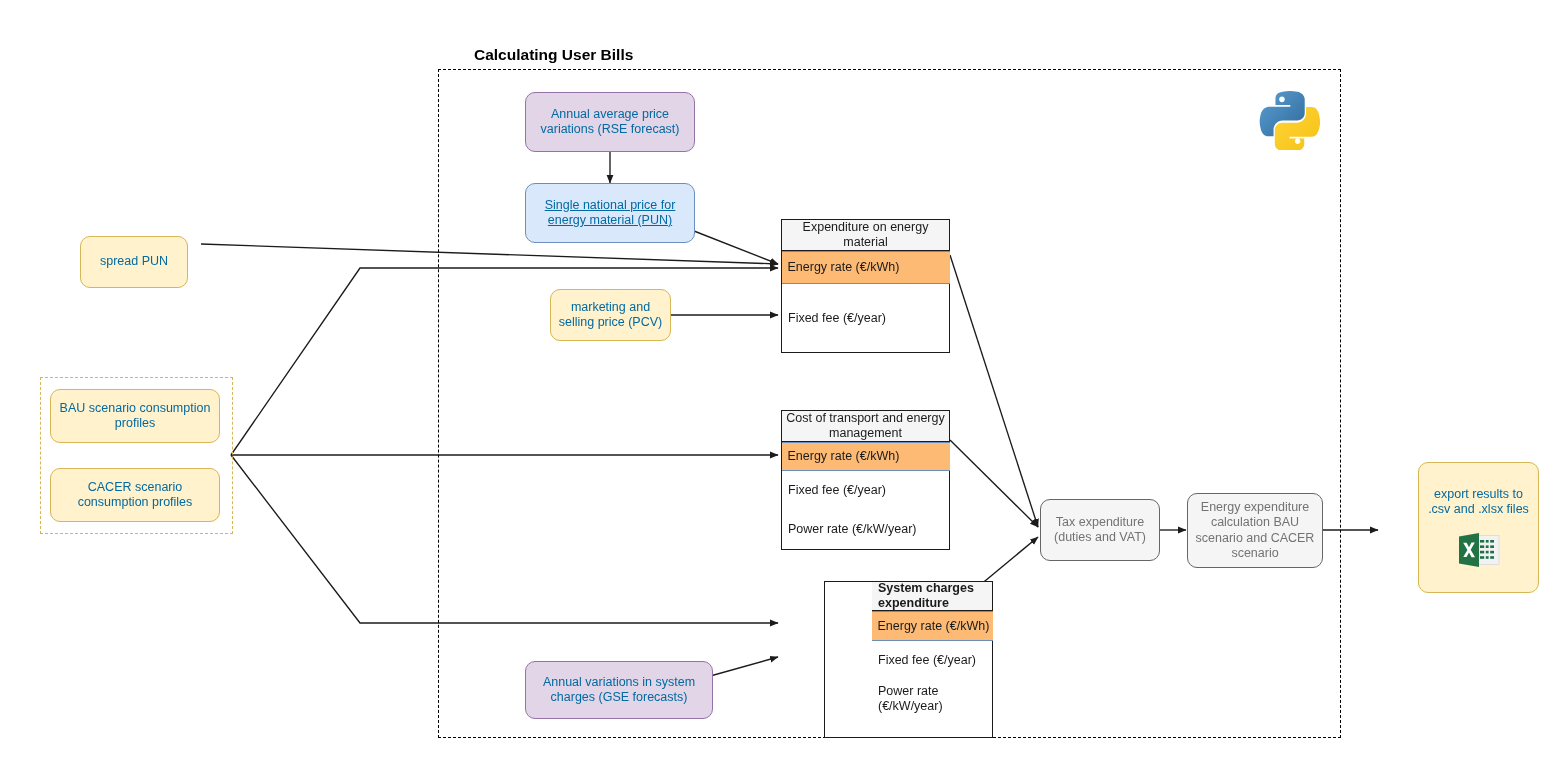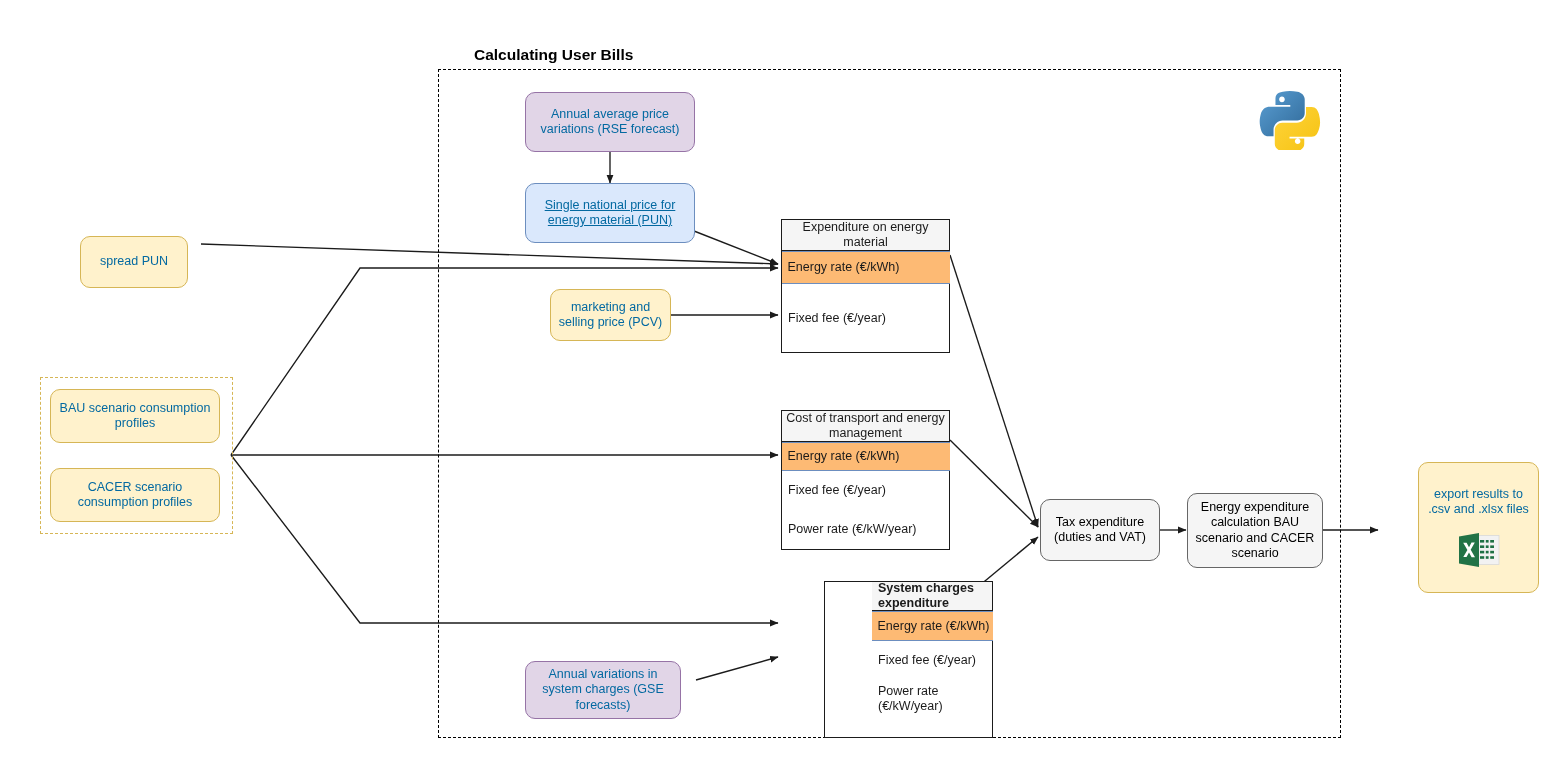--- a/index.html
+++ b/index.html
@@ -50,21 +50,21 @@
     border: 1.3px solid #9673a6;
   }
   .blue {
     background: #dae8fc;
     border: 1.3px solid #6c8ebf;
     text-decoration: underline;
   }
   .grey {
     background: #f5f5f5;
     border: 1.3px solid #666666;
-    color: #000000;
+    color: #737373;
   }
   
   .dashed-box {
     position: absolute;
     box-sizing: border-box;
     border: 1.6px dashed #000000;
     background: transparent;
   }
   .dashed-group {
     position: absolute;
@@ -194,21 +194,21 @@
   </div>
 
   <div class="node rounded blue" style="left:525px; top:183px; width:170px; height:60px;">
     <span class="node-label">Single national price for energy material (PUN)</span>
   </div>
 
   <div class="node rounded yellow" style="left:550px; top:289px; width:121px; height:52px;">
     <span class="node-label">marketing and selling price (PCV)</span>
   </div>
 
-  <div class="node rounded purple" style="left:525px; top:661px; width:156px; height:58px;">
+  <div class="node rounded purple" style="left:525px; top:661px; width:188px; height:58px;">
     <span class="node-label">Annual variations in system charges (GSE forecasts)</span>
   </div>
 
   <div class="table" style="left:781px; top:219px; width:169px; height:134px;">
     <div class="th" style="height:31px;">Expenditure on energy material</div>
     <div class="row hl" style="height:33px;">
       <span>Energy rate (€/kWh)</span>
     </div>
     <div class="row" style="height:68px; align-items:center;">
       <span>Fixed fee (€/year)</span>

